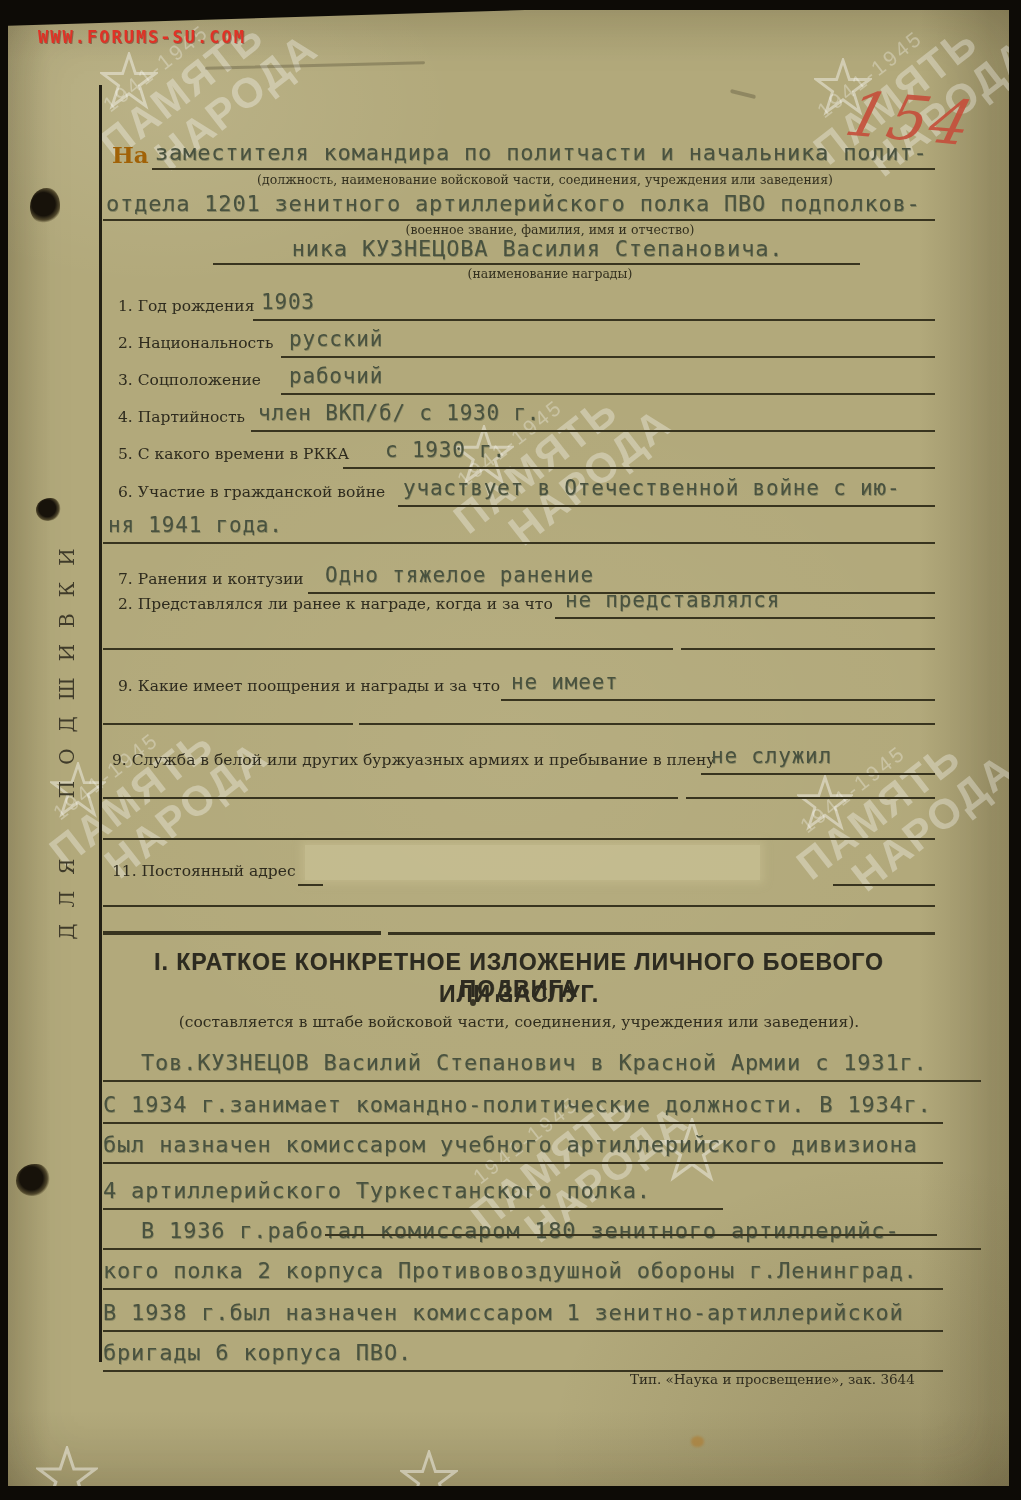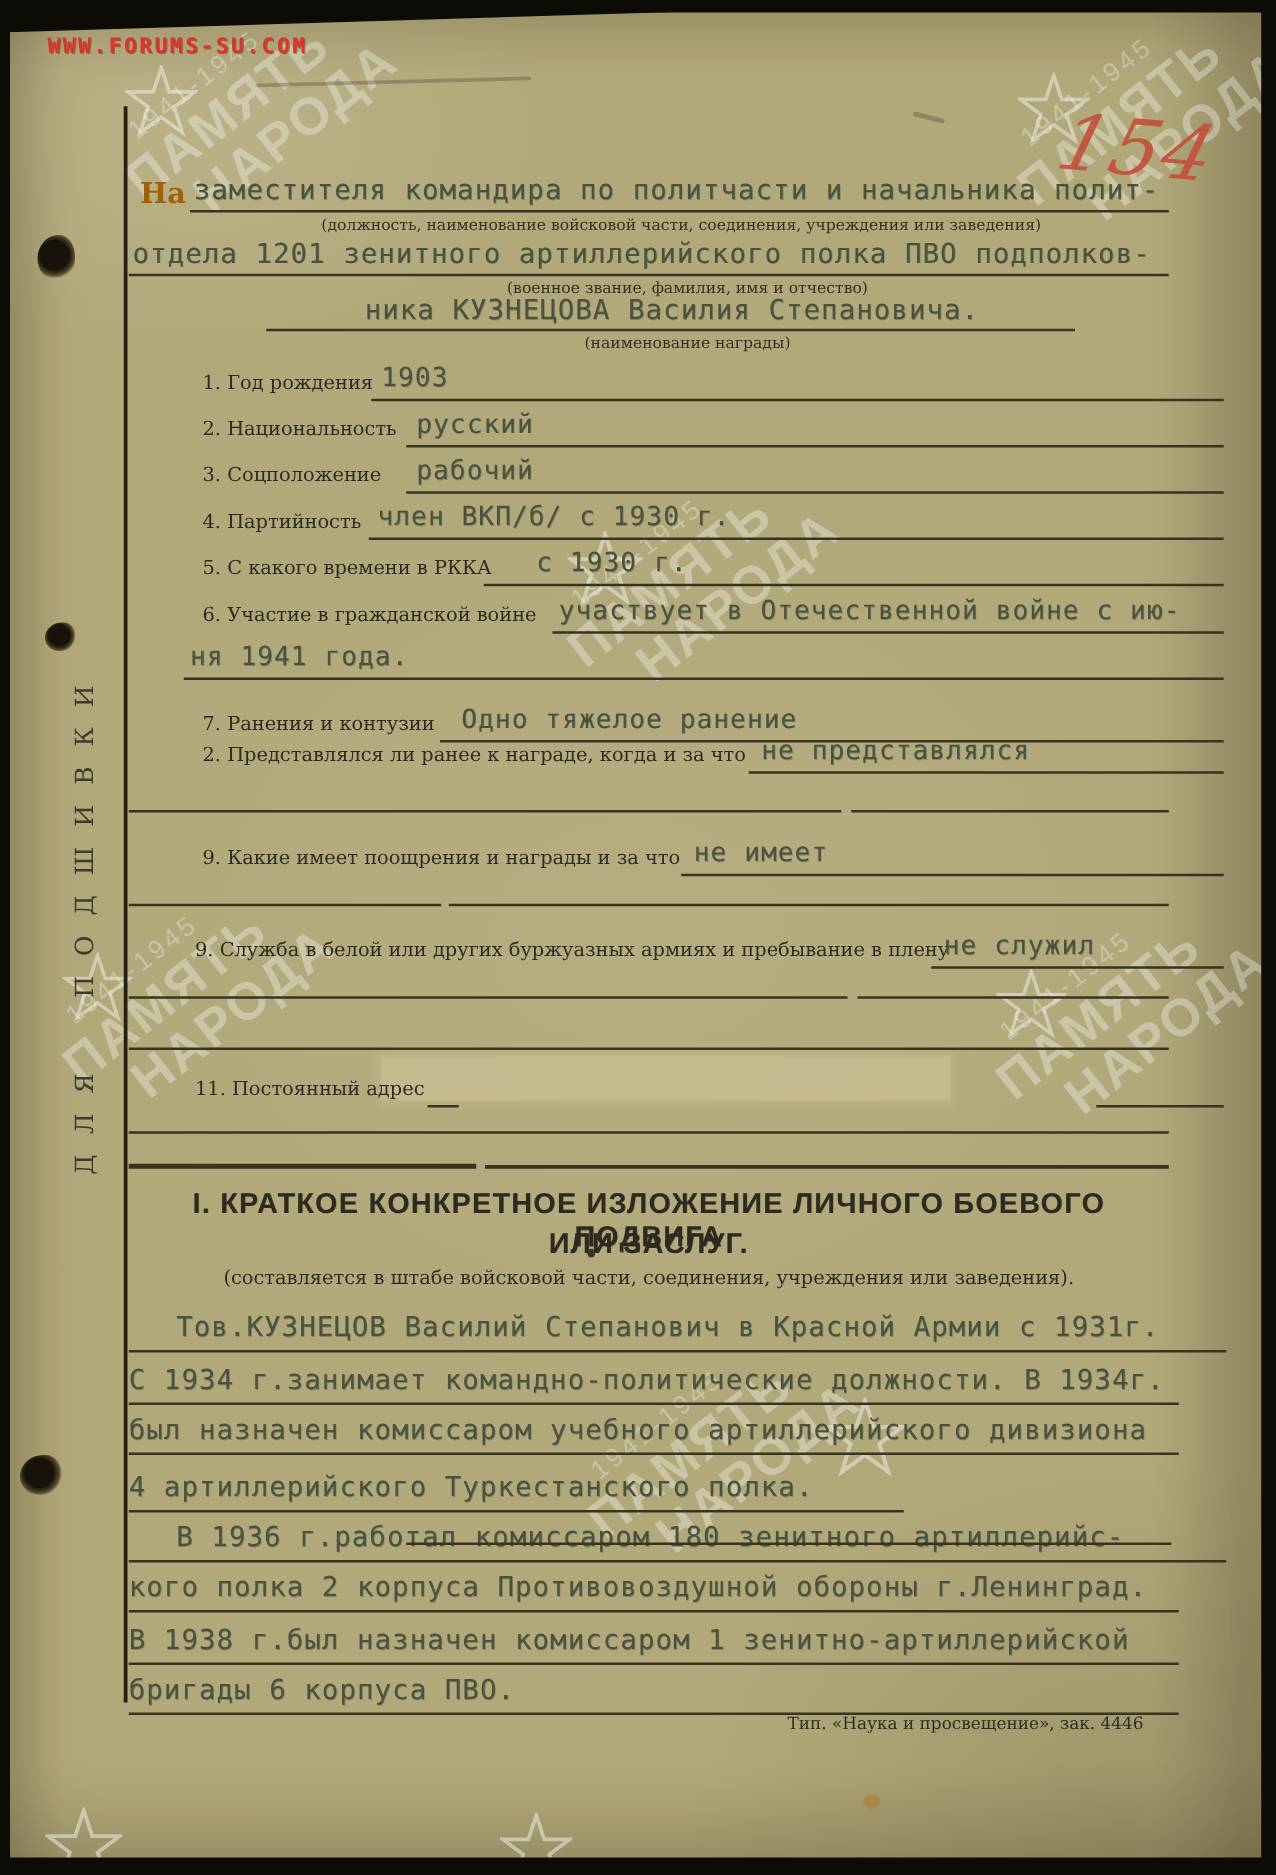--- a/index.html
+++ b/index.html
@@ -44,21 +44,21 @@
        text-shadow:.5px .5px 0 rgba(30,28,18,.5);}
   .serif{font-family:"DejaVu Serif",serif;color:#a16207;}
   .typed{font-family:"DejaVu Sans Mono",monospace;color:#49523f;letter-spacing:.8px;
        text-shadow:.6px .6px 0 rgba(52,62,45,.35);white-space:nowrap;}
   .t22{font-size:22px;}
   .t21{font-size:21px;}
   .cap{position:absolute;z-index:3;text-align:center;font:400 12.5px "DejaVu Serif",serif;color:#33301f;}
   .rule{position:absolute;background:#38341f;height:2px;z-index:3;}
   .abs{position:absolute;z-index:3;}
   
-  .frow{position:absolute;left:103px;width:832px;height:24px;z-index:3;margin-left:44px;}
+  .frow{position:absolute;left:103px;width:832px;height:24px;z-index:3;}
   .fl{position:absolute;top:2px;font:400 15.5px "DejaVu Serif",serif;color:#2e2b1e;white-space:nowrap;}
   .fv{position:absolute;top:-5px;}
   .frule{position:absolute;bottom:-2px;right:0;height:2px;background:#38341f;}
   
   .h1,.h2{position:absolute;left:103px;width:832px;z-index:3;text-align:center;
        font:700 23px "Liberation Sans",sans-serif;color:#2d2b20;letter-spacing:1px;
        text-shadow:.4px .4px 0 rgba(35,33,25,.4);}
   .sub{position:absolute;left:103px;width:832px;z-index:3;text-align:center;
        font:400 15.5px "DejaVu Serif",serif;color:#302d1e;}
   
@@ -262,21 +262,21 @@
   <div class="bline typed t22 indent" style="top:1050px">Тов.КУЗНЕЦОВ Василий Степанович в Красной Армии с 1931г.</div>
   <div class="bline typed t22" style="top:1092px">С 1934 г.занимает командно-политические должности. В 1934г.</div>
   <div class="bline typed t22" style="top:1132px">был назначен комиссаром учебного артиллерийского дивизиона</div>
   <div class="bline typed t22" style="top:1178px;width:620px">4 артиллерийского Туркестанского полка.</div>
   <div class="bline typed t22 indent" style="top:1218px">В 1936 г.работал комиссаром 180 зенитного артиллерийс-</div>
   <div class="strike"></div>
   <div class="bline typed t22" style="top:1258px">кого полка 2 корпуса Противовоздушной обороны г.Ленинград.</div>
   <div class="bline typed t22" style="top:1300px">В 1938 г.был назначен комиссаром 1 зенитно-артиллерийской</div>
   <div class="bline typed t22" style="top:1340px">бригады 6 корпуса ПВО.</div>
 
-  <div class="imprint">Тип. «Наука и просвещение», зак. 4446</div>
+  <div class="imprint">Тип. «Наука и просвещение», зак. 3644</div>
 
   <div class="edge edge-top-wedge"></div>
   <div class="edge edge-top"></div>
   <div class="edge edge-left"></div>
   <div class="edge edge-right"></div>
   <div class="edge edge-bottom"></div>
   <div class="url">WWW.FORUMS-SU.COM</div>
 </div>
 
 </body></html>

